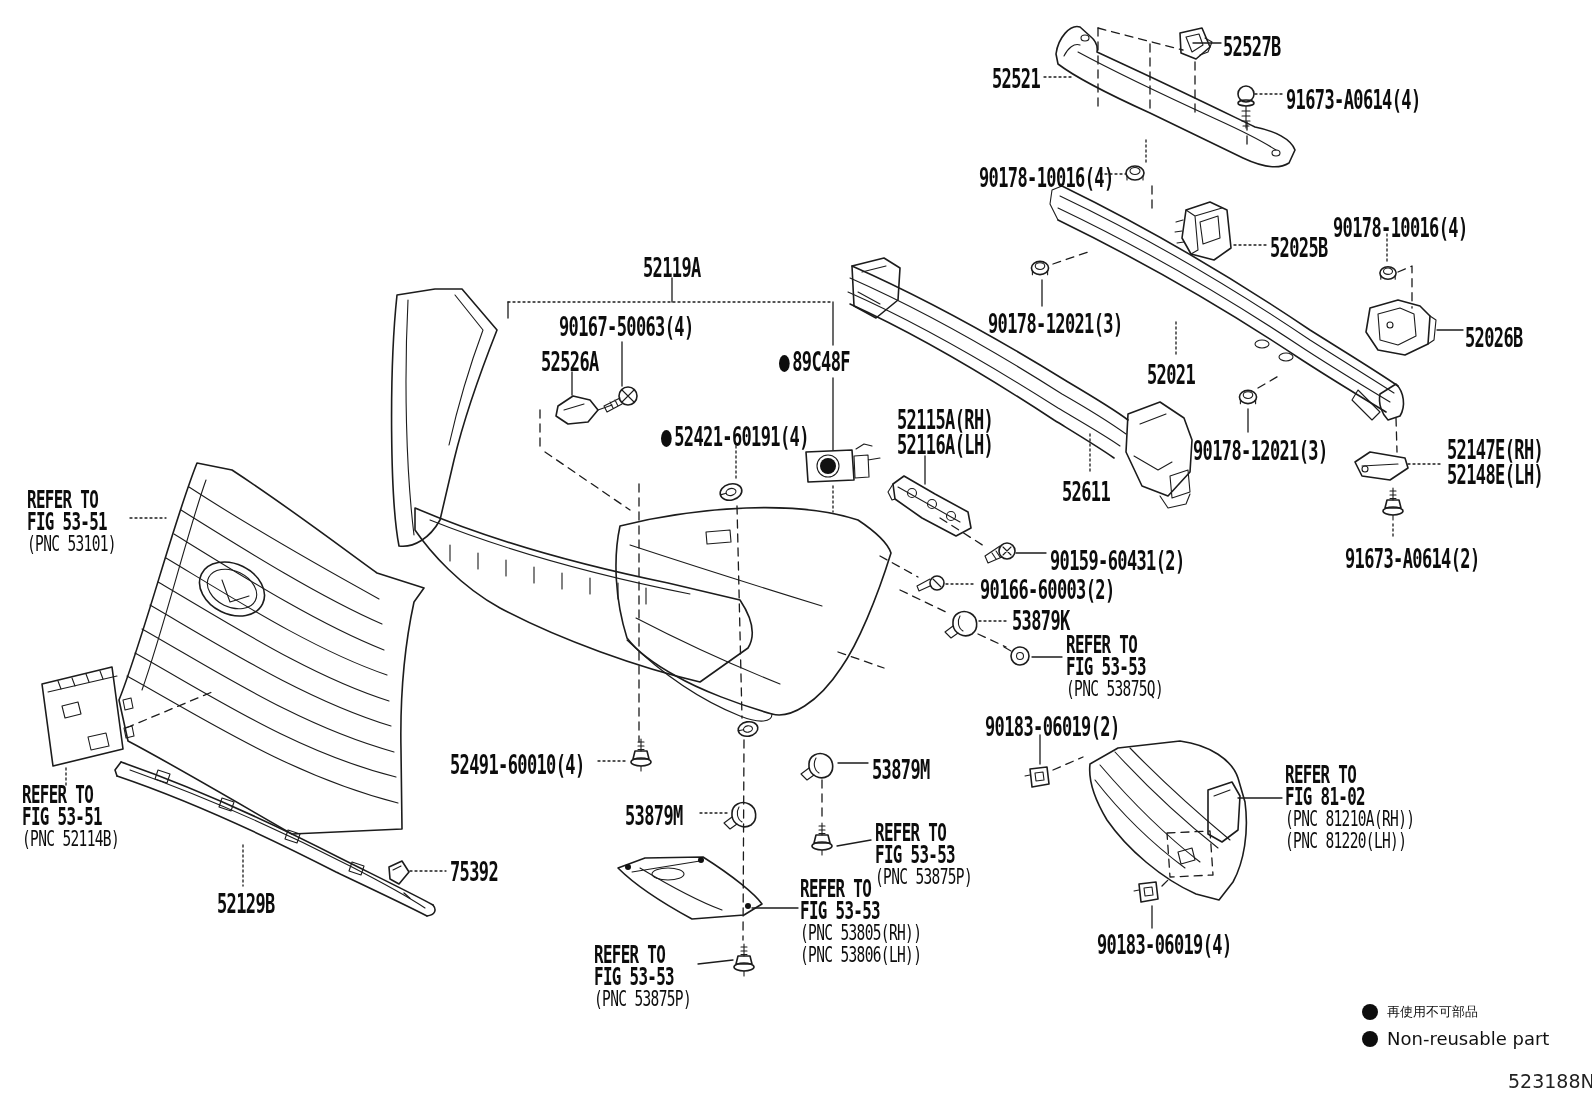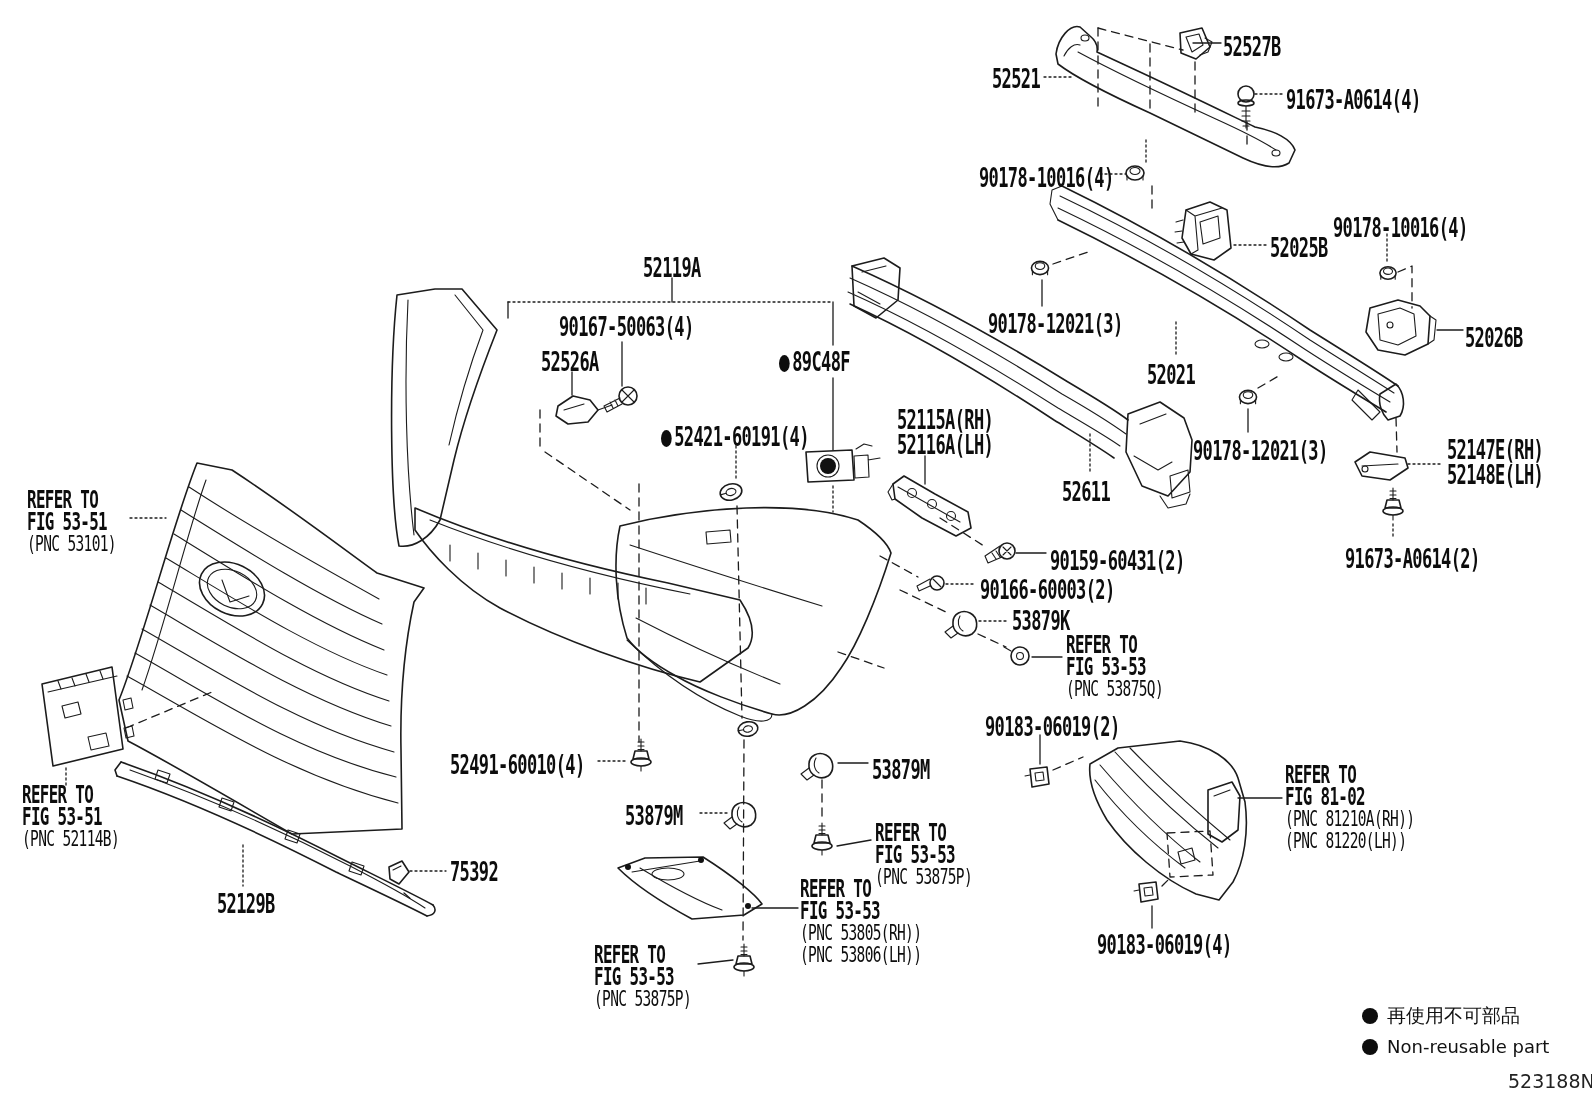--- a/index.html
+++ b/index.html
@@ -10,21 +10,21 @@
   .plabel{position:absolute;font:bold 27px "DejaVu Sans Mono",monospace;letter-spacing:-1px;
           transform:scaleX(.63);transform-origin:0 0;white-space:nowrap;color:#0d0d0d;}
   .plabel .ndot{display:inline-block;width:17px;height:17px;border-radius:50%;
           background:#0d0d0d;margin-right:4px;vertical-align:-1px;}
   .refer{position:absolute;font:bold 24px "DejaVu Sans Mono",monospace;letter-spacing:-1px;
           transform:scaleX(.66);transform-origin:0 0;line-height:22px;white-space:nowrap;color:#0d0d0d;}
   .refer .pnc{font-weight:normal;font-size:22px;}
   .legend{position:absolute;left:1362px;top:1003px;font-family:"DejaVu Sans",sans-serif;}
   .legend .row{display:flex;align-items:center;margin-bottom:7px;}
   .legend .ldot{width:16px;height:16px;border-radius:50%;background:#0d0d0d;margin-right:9px;flex:none;}
-  .legend .jp{font-size:19px;}
+  .legend .jp{font-size:13px;}
   .legend .en{font-size:18px;}
   .figcode{position:absolute;left:1508px;top:1070px;font:19px "DejaVu Sans",sans-serif;color:#222;}
   path,ellipse,circle,rect{vector-effect:non-scaling-stroke;}
 </style>
 </head>
 <body>
 
 <div class="stage">
 
 <svg width="1592" height="1099" viewBox="0 0 1592 1099" fill="none" stroke="#1c1c1c" stroke-width="1.6" stroke-linejoin="round" stroke-linecap="round">

